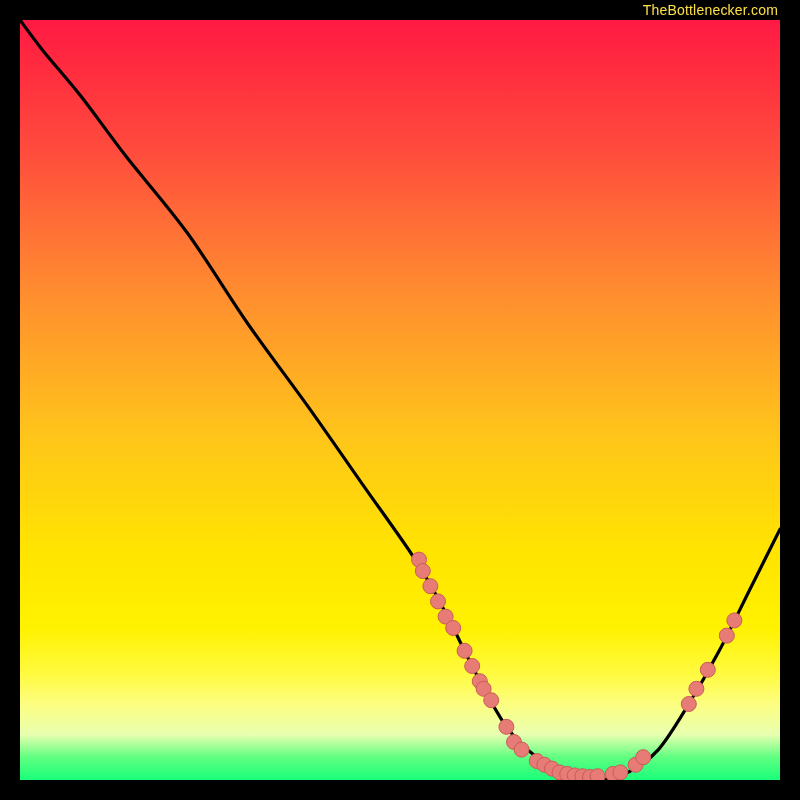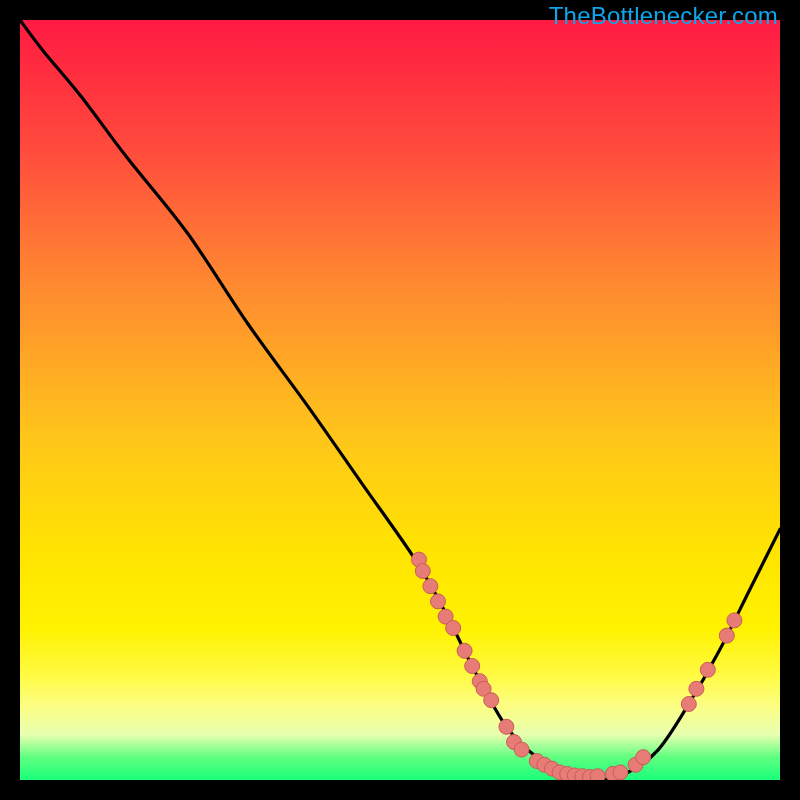--- a/index.html
+++ b/index.html
@@ -45,22 +45,22 @@
       #fdfe80 90%,
       #e8ffb0 94%,
       #60ff80 97%,
       #19ff7a 100%
     );
   }
   .attribution {
     position: absolute;
     top: 2px;
     right: 22px;
-    color: #0ea5e9;
-    font-size: 24px;
+    color: #fde047;
+    font-size: 14px;
     font-weight: 500;
     letter-spacing: 0.2px;
   }
   svg.curve {
     position: absolute;
     left: 0;
     top: 0;
     width: 760px;
     height: 760px;
   }

